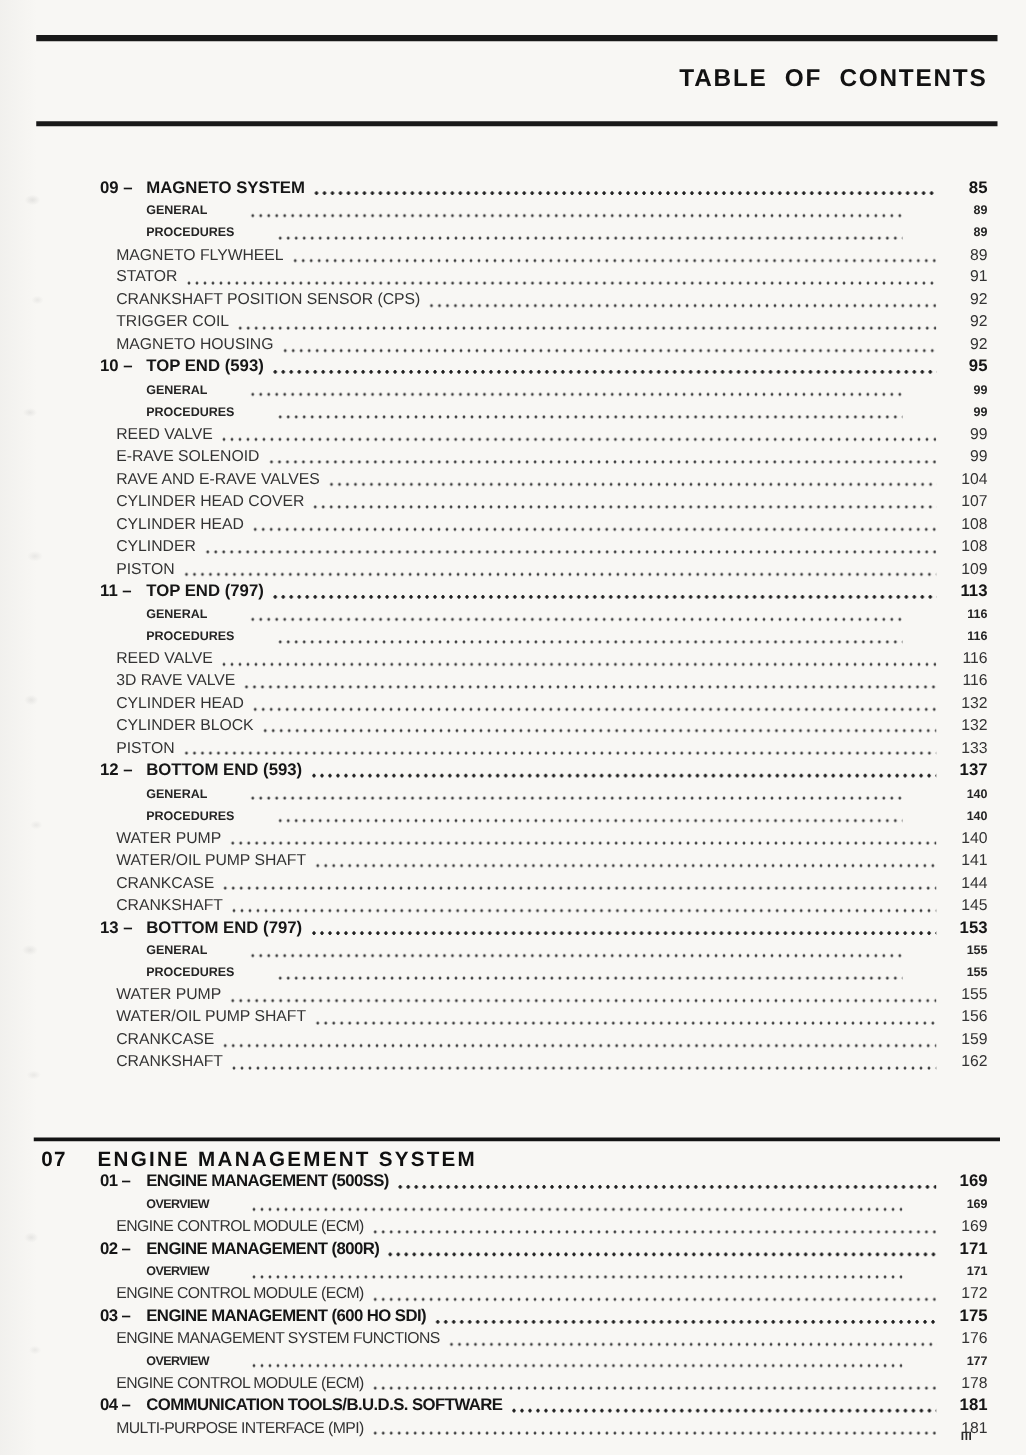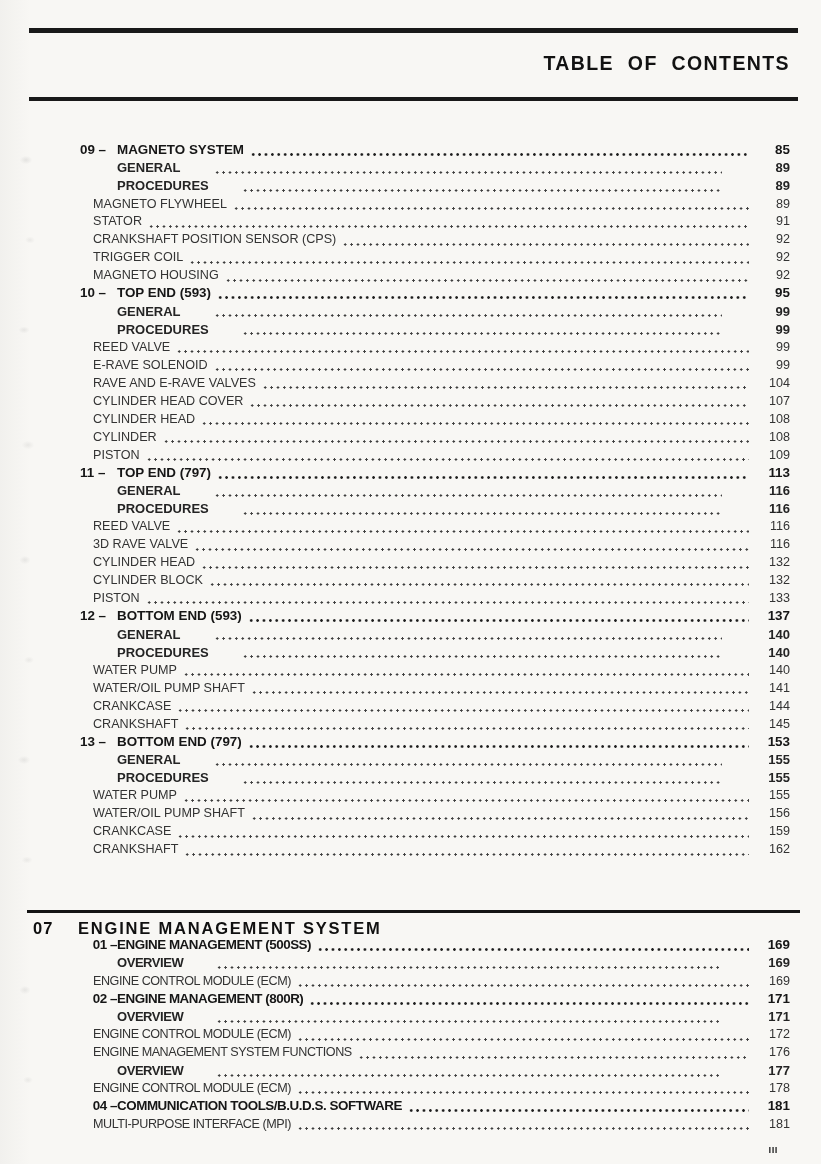--- a/index.html
+++ b/index.html
@@ -49,25 +49,25 @@
   .row .label{line-height:1.05;white-space:nowrap;}
   .row .leader{
     flex:1;height:3px;margin:0 5px 1px 6px;
     background-image:radial-gradient(circle, #3e3e3e 1px, transparent 1.35px);
     background-size:6.4px 3px;background-repeat:repeat-x;background-position:left bottom;
   }
   .row .pg{flex:0 0 36px;text-align:right;line-height:1.05;}
 
   .lvl1{padding-left:80px;font-size:13.4px;font-weight:700;color:#161616;}
   .lvl1 .leader{background-image:radial-gradient(circle, #1e1e1e 1.15px, transparent 1.5px);}
-  .lvl2{padding-left:117px;font-size:13px;font-weight:700;color:#242424;gap:27px;}
+  .lvl2{padding-left:117px;font-size:10px;font-weight:700;color:#242424;gap:27px;}
   .lvl3{padding-left:93px;font-size:12.6px;font-weight:400;color:#333333;}
   .lvl3 .pg{font-weight:400;}
 
-  .condensed .label,.condensed .num{letter-spacing:-0.45px;text-align:right;}
+  .condensed .label,.condensed .num{letter-spacing:-0.45px;}
 
   .chapter-header{
     position:absolute;top:913px;left:0;right:0;height:23px;
     display:flex;align-items:flex-end;padding-left:33px;
   }
   .chapter-header .ch-num{
     font-size:16.5px;font-weight:700;letter-spacing:1px;color:#101010;flex:0 0 45px;line-height:1;
   }
   .chapter-header .ch-title{
     font-size:16.5px;font-weight:700;letter-spacing:1.8px;color:#101010;line-height:1;
@@ -328,20 +328,26 @@
     <div class="row lvl2">
       <span class="label">OVERVIEW</span>
       <span class="leader"></span>
       <span class="pg">171</span>
     </div>
     <div class="row lvl3">
       <span class="label">ENGINE CONTROL MODULE (ECM)</span>
       <span class="leader"></span>
       <span class="pg">172</span>
     </div>
+    <div class="row lvl1">
+      <span class="num">03 –</span>
+      <span class="label">ENGINE MANAGEMENT (600 HO SDI)</span>
+      <span class="leader"></span>
+      <span class="pg">175</span>
+    </div>
     <div class="row lvl3">
       <span class="label">ENGINE MANAGEMENT SYSTEM FUNCTIONS</span>
       <span class="leader"></span>
       <span class="pg">176</span>
     </div>
     <div class="row lvl2">
       <span class="label">OVERVIEW</span>
       <span class="leader"></span>
       <span class="pg">177</span>
     </div>

